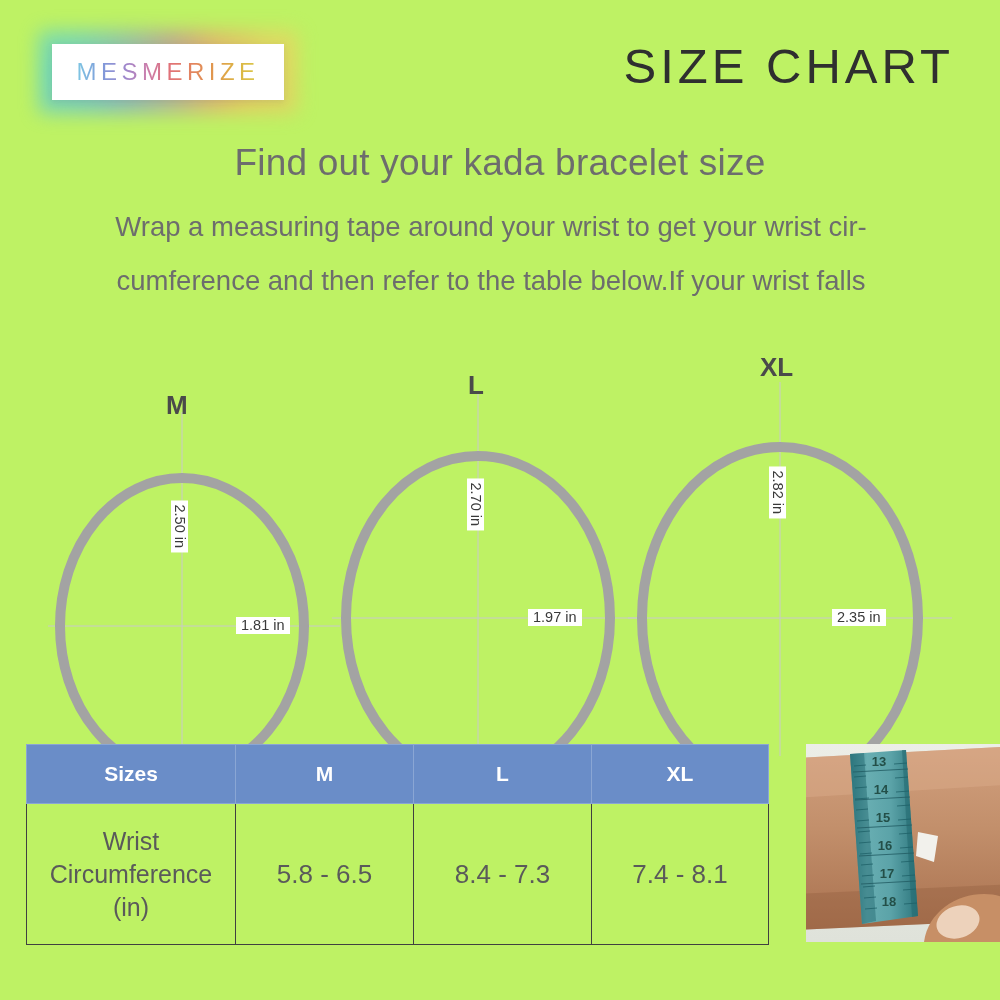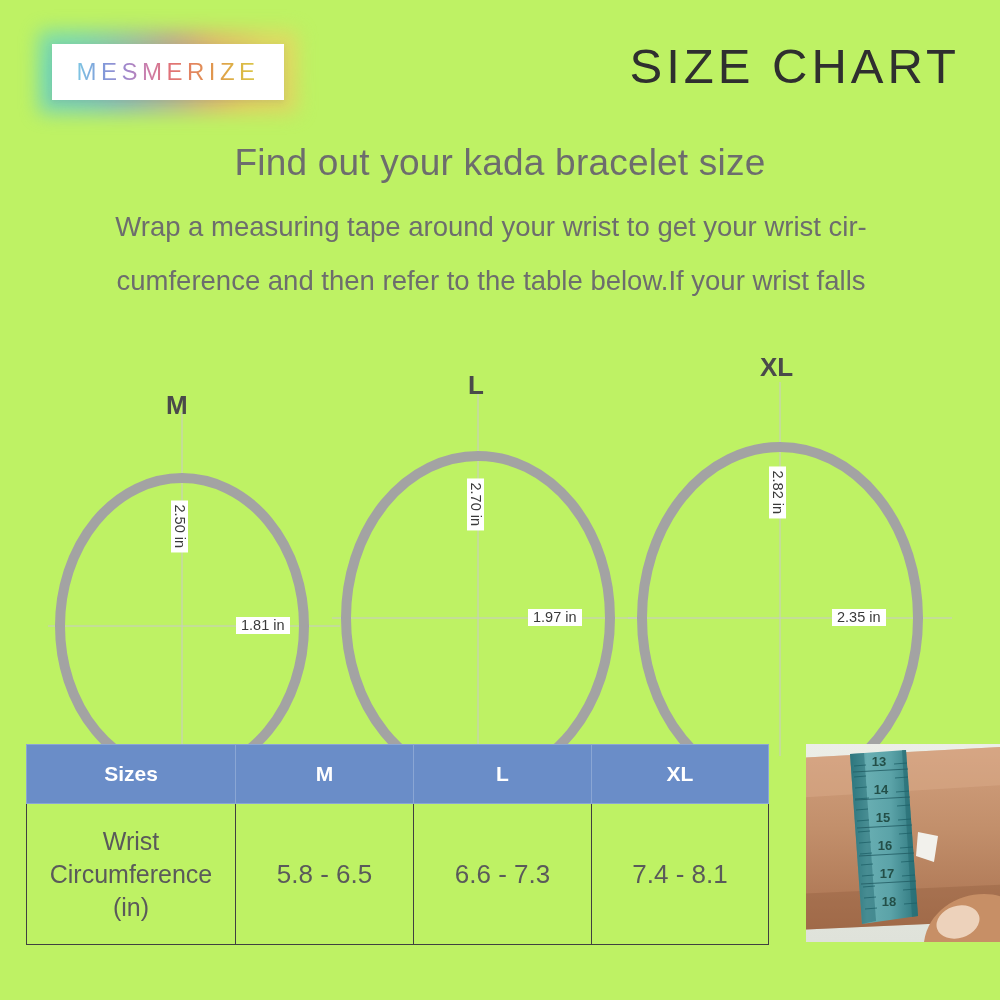--- a/index.html
+++ b/index.html
@@ -72,21 +72,21 @@
         #dcb544 88%,
         #d9c84a 100%);
     -webkit-background-clip: text;
     background-clip: text;
     color: transparent;
     -webkit-text-fill-color: transparent;
   }
 
   .size-chart-title {
     position: absolute;
-    right: 40px;
+    right: 46px;
     top: 42px;
     font-family: "Liberation Sans", sans-serif;
     font-size: 49px;
     font-weight: 300;
     letter-spacing: 4px;
     color: #2f2f2f;
     line-height: 1;
     white-space: nowrap;
   }
 
@@ -269,21 +269,21 @@
       </tr>
     </thead>
     <tbody>
       <tr>
         <td class="rowhead">
           <div>Wrist</div>
           <div>Circumference</div>
           <div>(in)</div>
         </td>
         <td>5.8 - 6.5</td>
-        <td>6.6 - 7.3</td>
+        <td>8.4 - 7.3</td>
         <td>7.4 - 8.1</td>
       </tr>
     </tbody>
   </table>
 
   <div class="photo">
     <svg width="212" height="198" viewBox="0 0 212 198">
       <defs>
         <linearGradient id="skinG" x1="0" y1="0" x2="0" y2="1">
           <stop offset="0%" stop-color="#d2a07e"></stop>

